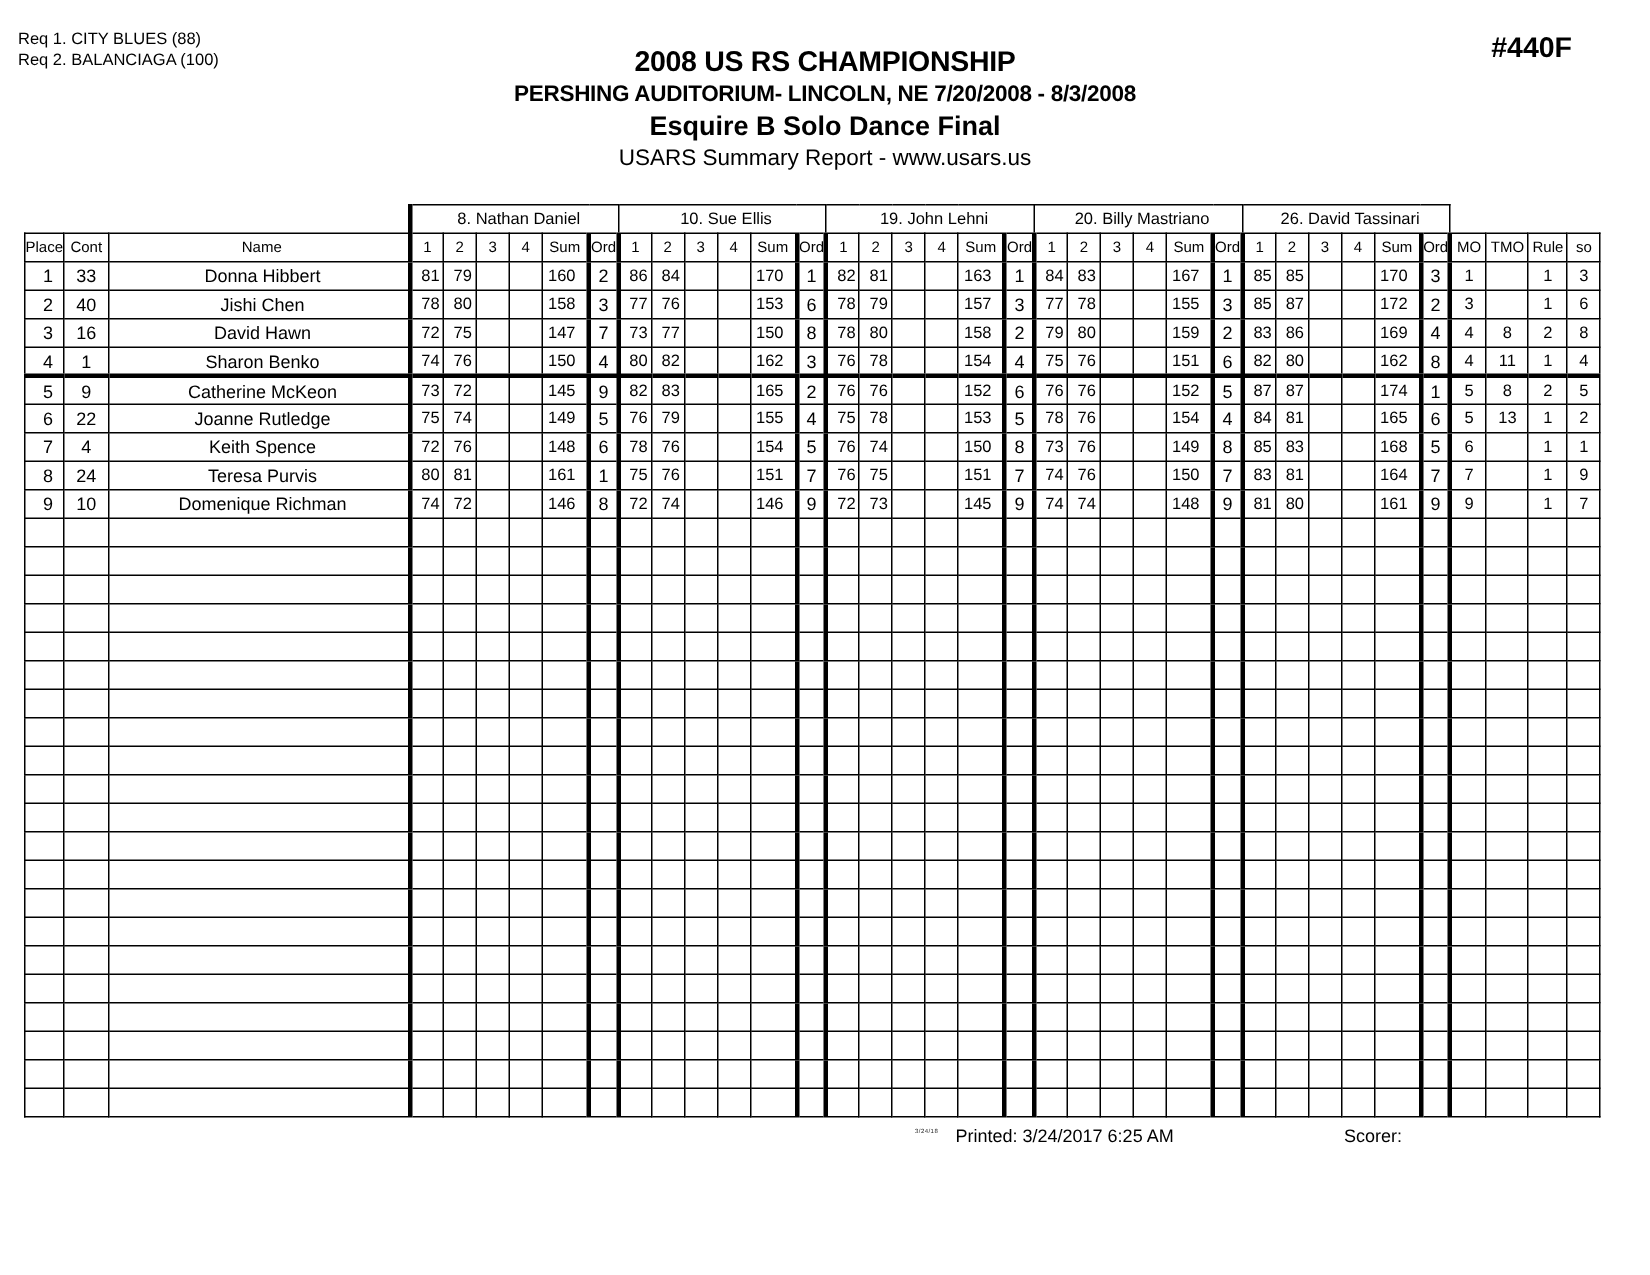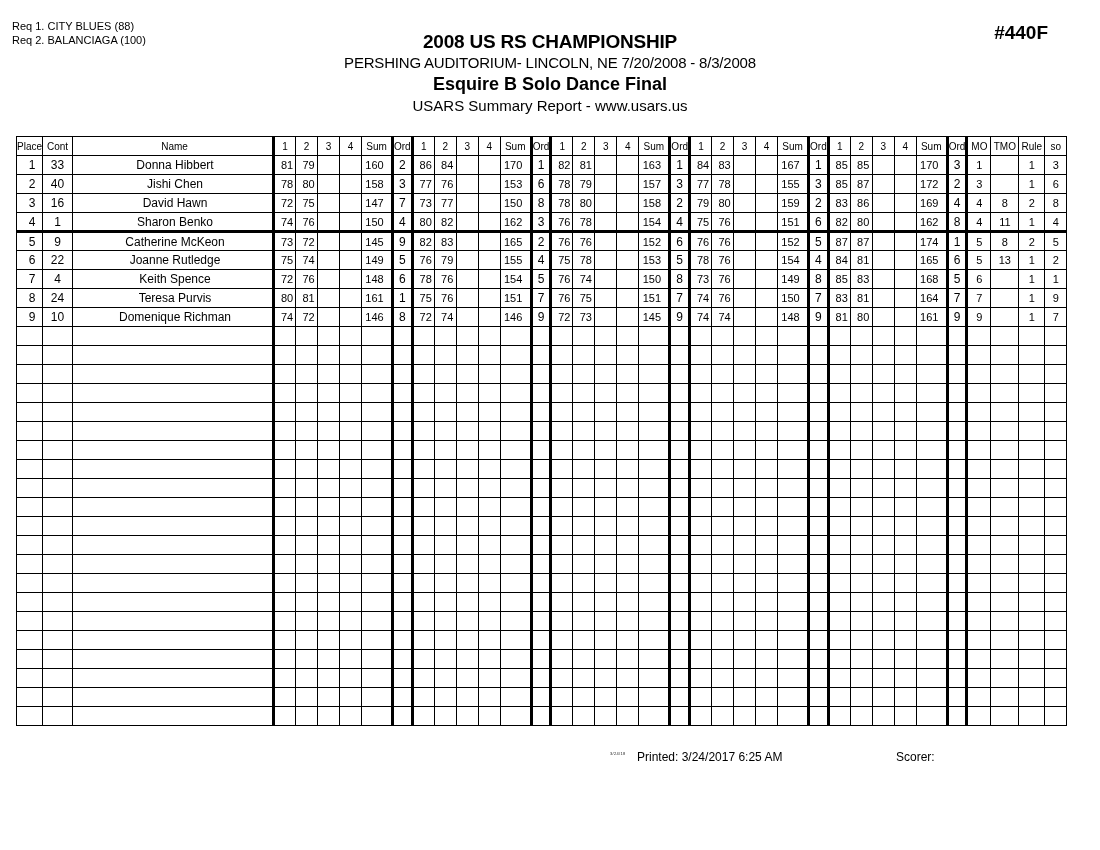--- a/index.html
+++ b/index.html
@@ -39,20 +39,21 @@
   }
   #title-main {
     font-size: 19px;
     font-weight: bold;
     letter-spacing: -0.2px;
   }
   #title-venue {
     font-size: 15px;
     margin-top: 2px;
     letter-spacing: -0.2px;
+    font-weight: bold;
   }
   #title-event {
     font-size: 18px;
     font-weight: bold;
     margin-top: 4px;
   }
   #title-report {
     font-size: 15px;
     margin-top: 4px;
   }
@@ -197,20 +198,29 @@
       <col style="width: 22px;">
       <col style="width: 22px;">
       <col style="width: 31px;">
       <col style="width: 18px;">
       <col style="width: 24px;">
       <col style="width: 28px;">
       <col style="width: 26px;">
       <col style="width: 22px;">
     </colgroup>
   <thead>
+    <tr id="judge-banner-row">
+        <td colspan="3" class="nohdr"></td>
+        <td colspan="6" class="jbanner tl">8.  Nathan Daniel</td>
+        <td colspan="6" class="jbanner">10.  Sue Ellis</td>
+        <td colspan="6" class="jbanner">19.  John Lehni</td>
+        <td colspan="6" class="jbanner">20.  Billy Mastriano</td>
+        <td colspan="6" class="jbanner">26.  David Tassinari</td>
+        <td colspan="4" class="nohdr"></td>
+      </tr>
     <tr id="column-header-row">
         <td class="hdr">Place</td>
         <td class="hdr">Cont</td>
         <td class="hdr left">Name</td>
         <td class="hdr tl">1</td>
         <td class="hdr">2</td>
         <td class="hdr">3</td>
         <td class="hdr">4</td>
         <td class="hdr">Sum</td>
         <td class="hdr ord">Ord</td>

